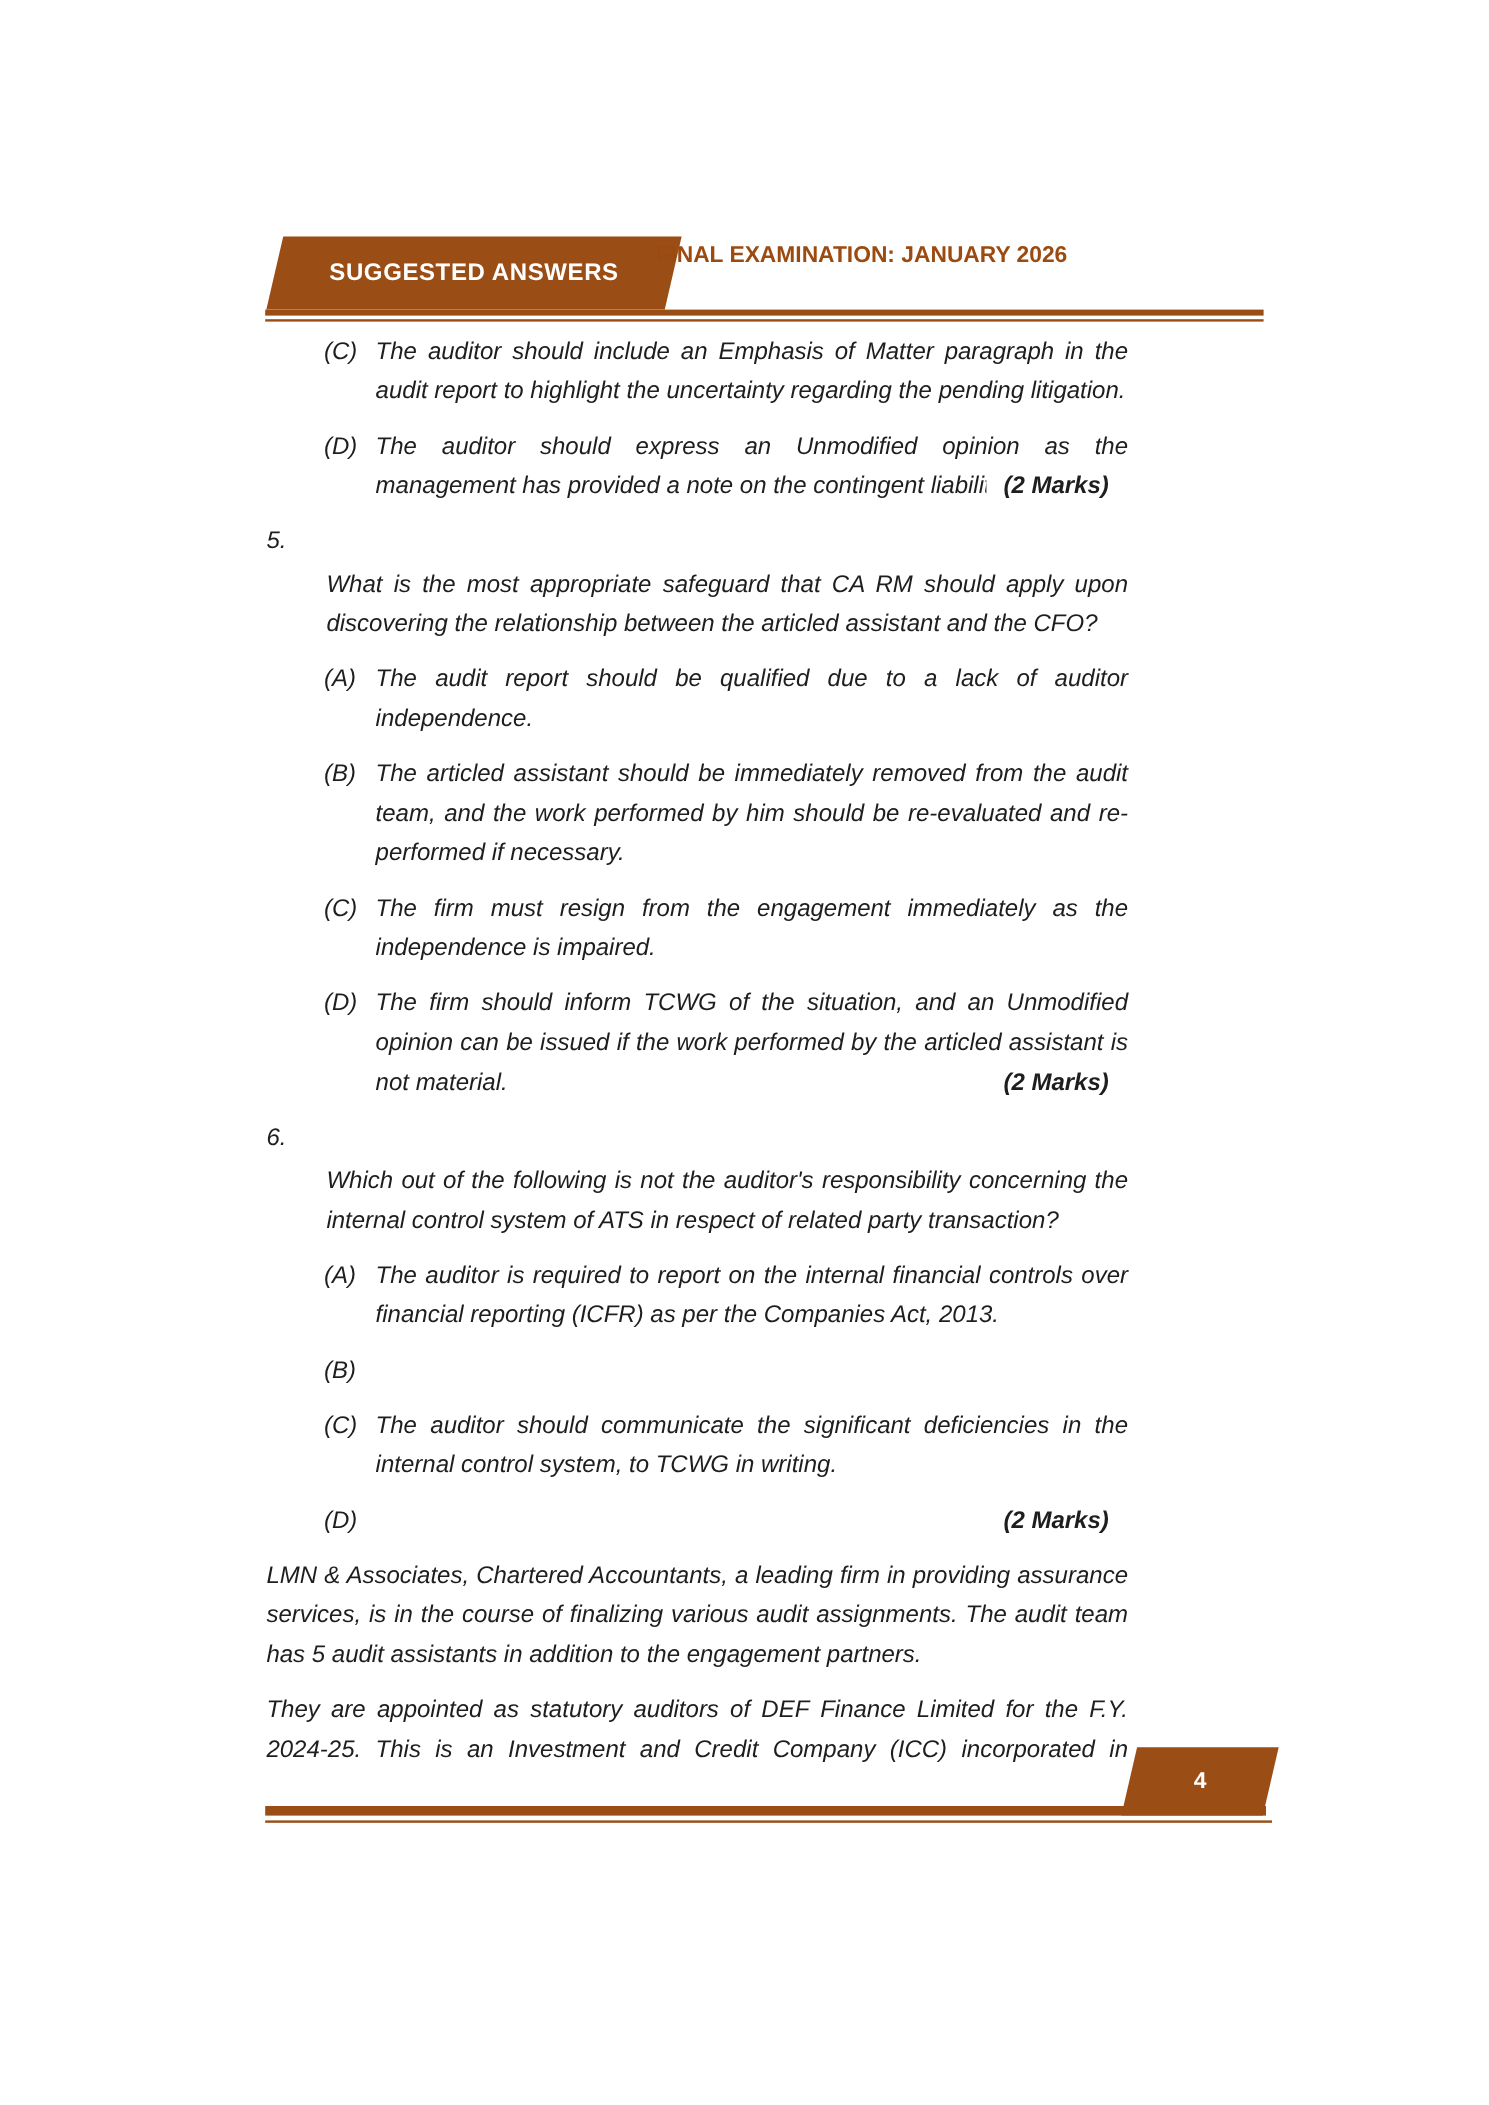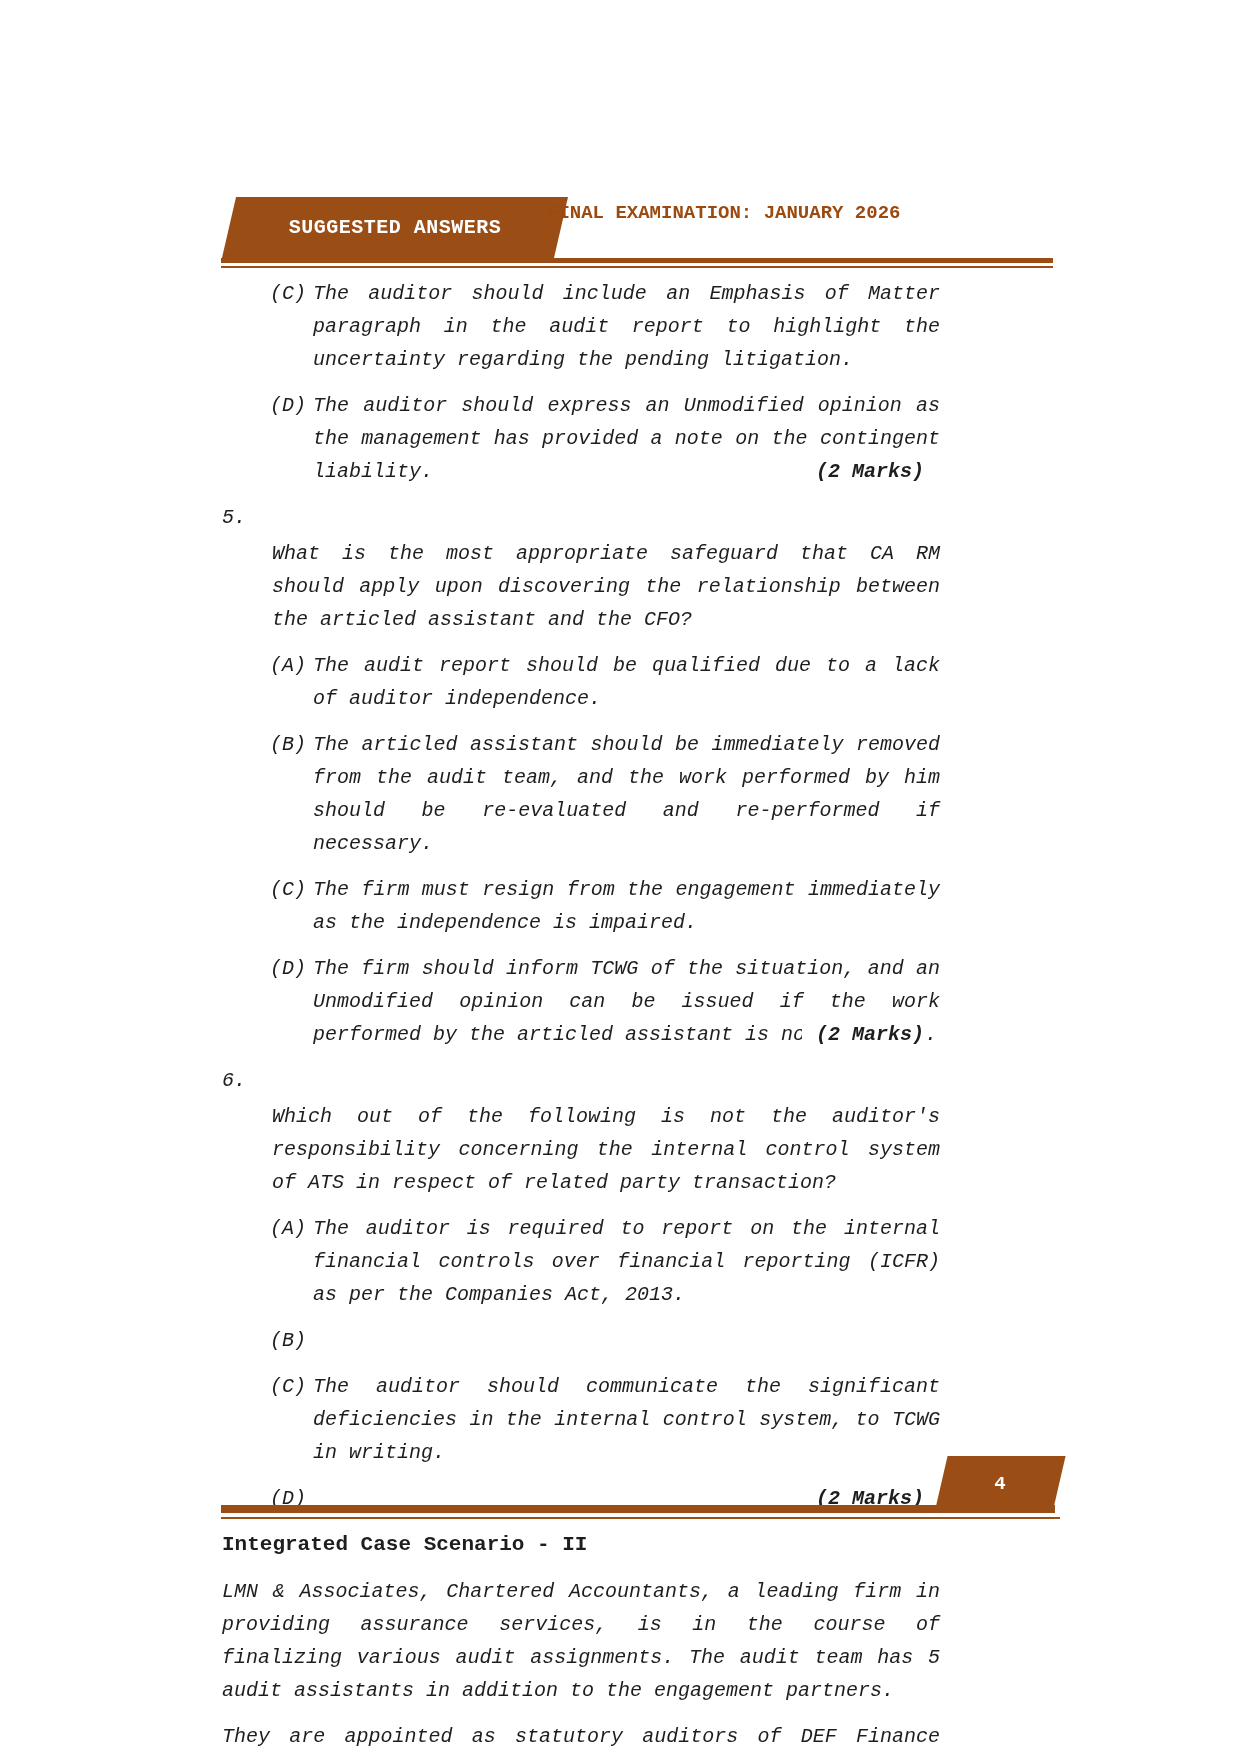--- a/index.html
+++ b/index.html
@@ -1,20 +1,20 @@
 <!DOCTYPE html>
 <html style="--brown: #9a4d15; --exam: #9b4a10; --ink: #1e1e1e;"><head>
 <meta charset="utf-8">
 <style>
   :root { --brown:#9a4d15; --exam:#9b4a10; --ink:#1e1e1e; }
   * { margin:0; padding:0; box-sizing:border-box; }
   html,body { background:#ffffff; }
   .page {
     position:relative; width:1241px; height:1752px; background:#ffffff;
-    font-family:Liberation Mono, monospace; color:var(--ink);
+    font-family:Liberation Sans, sans-serif; color:var(--ink);
     overflow:hidden;
   }
 
   
   .banner-shape {
     position:absolute; left:229px; top:197px; width:332px; height:61px;
     background:var(--brown); transform:skewX(-13deg);
   }
   .banner-text {
     position:absolute; left:229px; top:197px; width:332px; height:61px;
@@ -131,21 +131,20 @@
       <div class="opttext">The auditor should communicate the significant deficiencies in the internal control system, to TCWG in writing.</div>
     </div>
 
     <div class="block opt">
       <div class="optlabel">(D)</div>
       <div class="opttext">
         <span class="marks">(2 Marks)</span>
       </div>
     </div>
 
-    <div class="heading">Integrated Case Scenario - II</div>
 
     <div class="block para">LMN &amp; Associates, Chartered Accountants, a leading firm in providing assurance services, is in the course of finalizing various audit assignments. The audit team has 5 audit assistants in addition to the engagement partners.</div>
 
     <div class="block para jlast">They are appointed as statutory auditors of DEF Finance Limited for the F.Y. 2024-25. This is an Investment and Credit Company (ICC) incorporated in</div>
 
   </div>
 
   <div class="footer-bar"></div>
   <div class="page-tab-shape"></div>
   <div class="page-tab-num">4</div>

